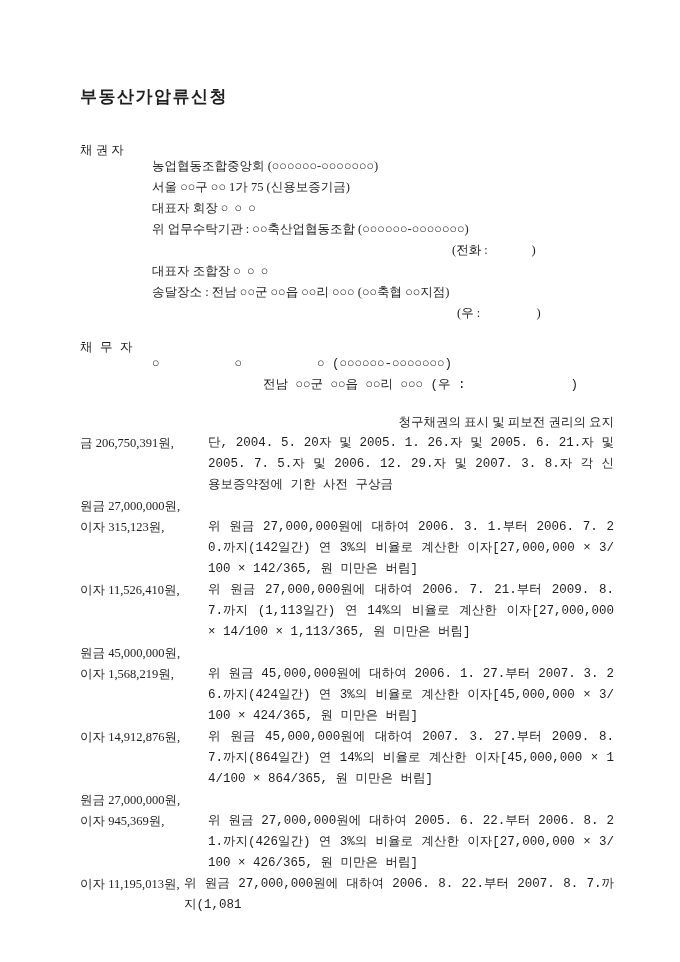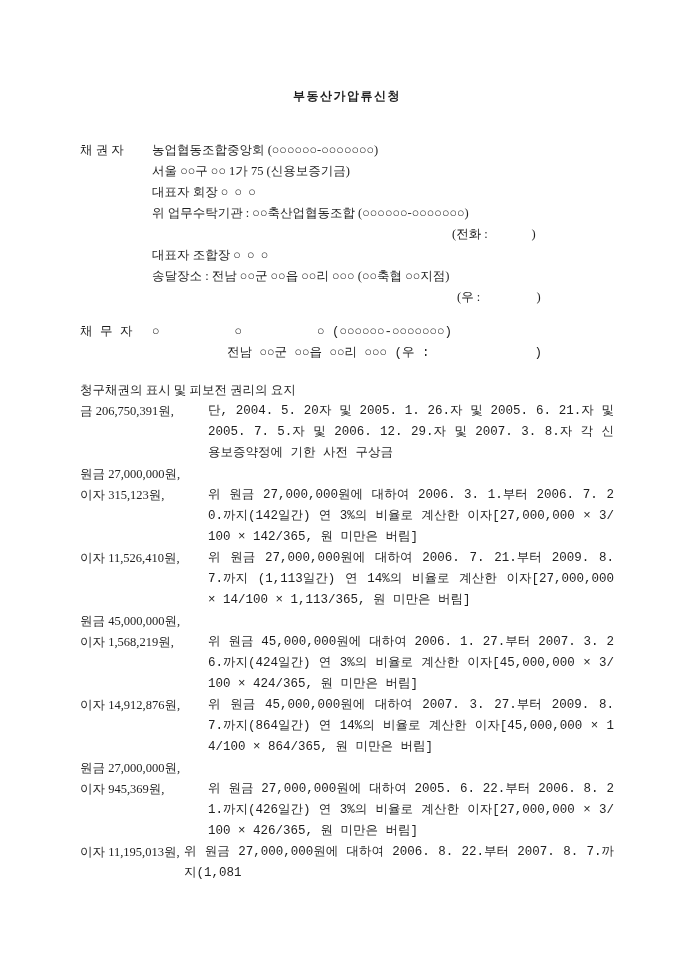--- a/index.html
+++ b/index.html
@@ -12,35 +12,34 @@
     background: #ffffff;
     color: #1f1f1f;
     font-family: "Liberation Serif", "DejaVu Serif", serif;
     font-size: 12.5px;
     line-height: 21px;
     padding: 86px 66px 20px 80px;
     overflow: hidden;
   }
   .title {
     margin: 0 0 33px 0;
-    text-align: center;
-    font-size: 12px;
+    font-size: 17px;
     font-weight: 700;
     letter-spacing: 1.5px;
   }
   .party-row { display: flex; }
   .party-label { width: 72px; flex: none; white-space: pre; }
-  .party-content { flex: 1; min-width: 0; }
+  .party-content { flex: 1; min-width: 0; margin-top: 16px; }
   .line { white-space: pre; }
   .indent-phone { padding-left: 300px; }
   .indent-postal { padding-left: 305px; }
-  .indent-debtor-address { padding-left: 75px; }
+  .indent-debtor-address { padding-left: 75px; text-align: center; }
   .debtor-section { margin-top: 14px; font-family: Liberation Mono, monospace; }
   .claim-section { margin-top: 16px; }
-  .heading { white-space: pre; }
+  .heading { white-space: pre; text-align: right; }
   .claim-row { display: flex; }
   .claim-label { width: 128px; flex: none; white-space: pre; }
   .claim-desc {
     flex: 1;
     min-width: 0;
     text-align: justify;
     word-break: break-all;
     font-family: Liberation Mono, monospace;
   }
   .claim-row.last .claim-label { width: 104px; }

